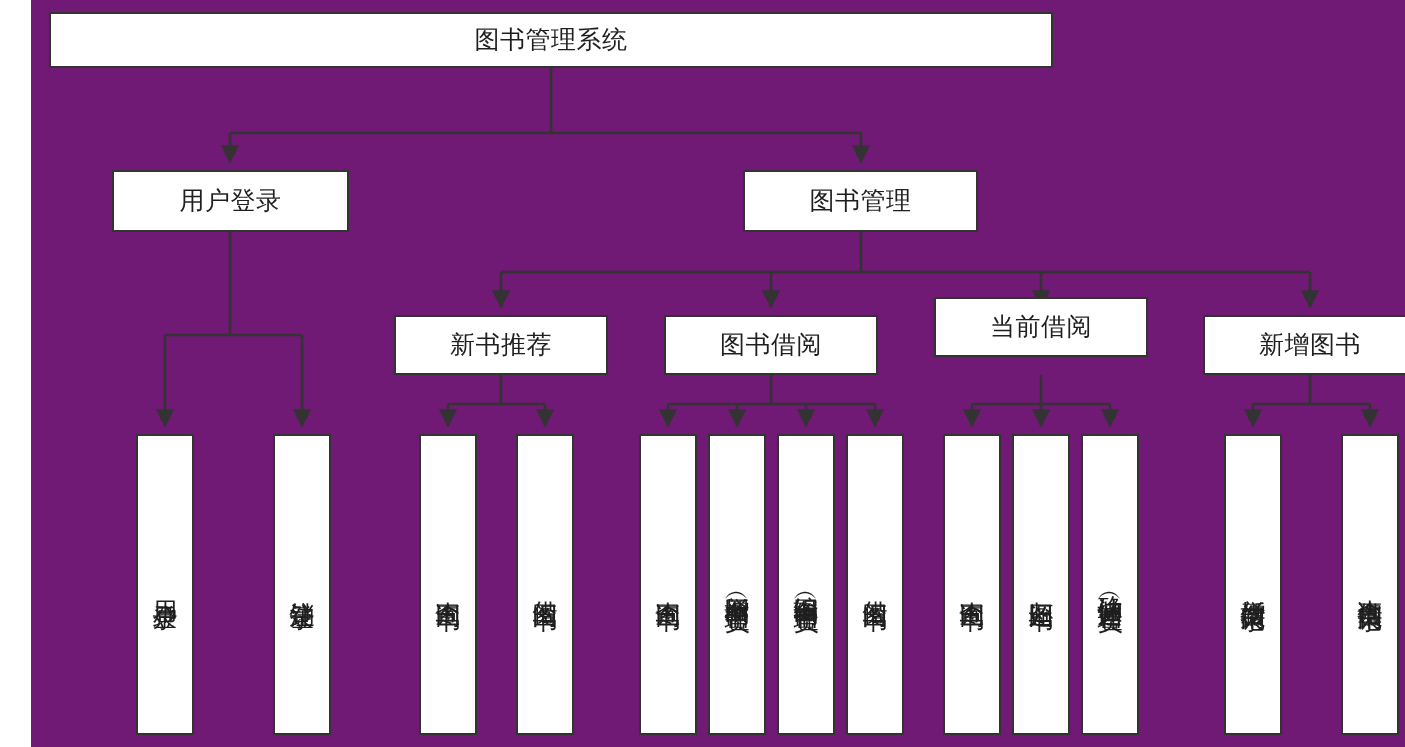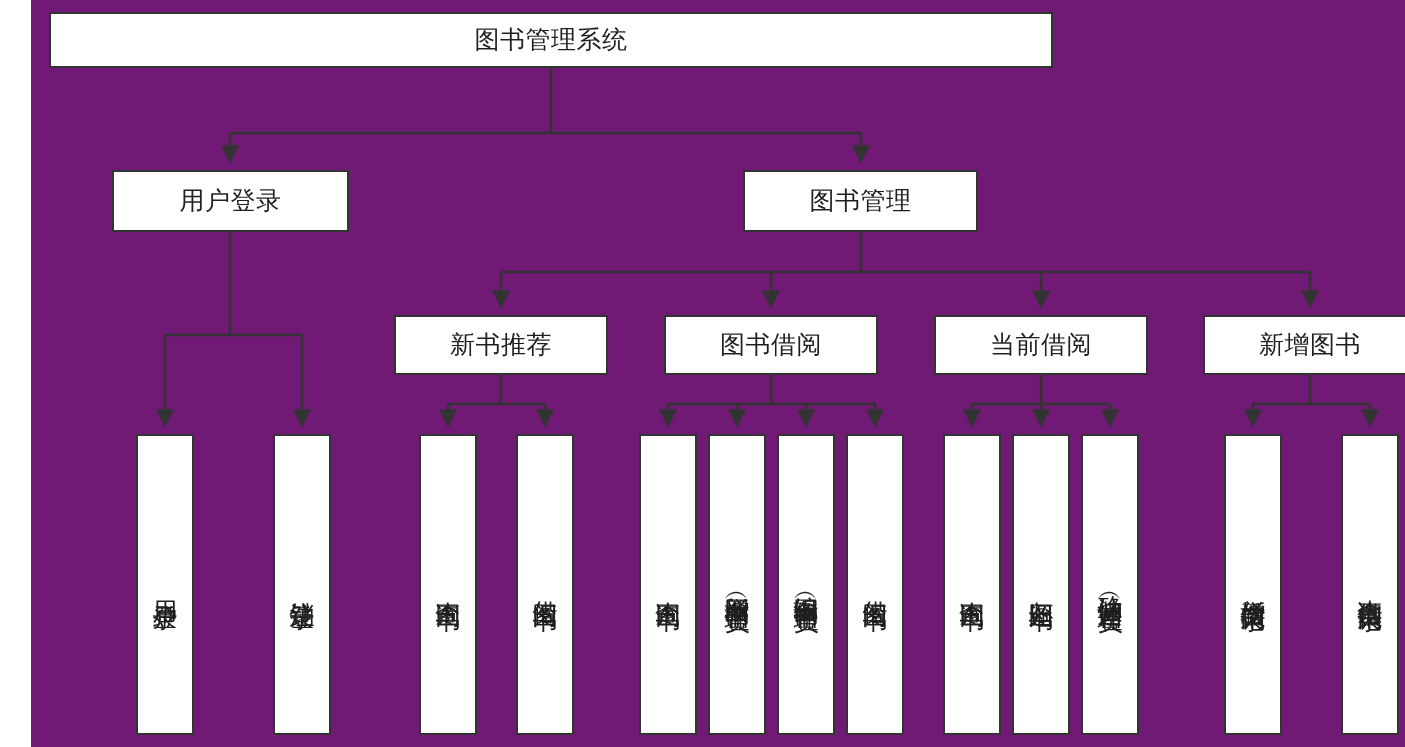--- a/index.html
+++ b/index.html
@@ -141,21 +141,21 @@
   </div>
 
   <div class="node h" style="left:363px; top:315px; width:214px; height:60px;">
     <span class="node-label">新书推荐</span>
   </div>
 
   <div class="node h" style="left:633px; top:315px; width:214px; height:60px;">
     <span class="node-label">图书借阅</span>
   </div>
 
-  <div class="node h" style="left:903px; top:315px; width:214px; height:60px;">
+  <div class="node h" style="left:903px; top:297px; width:214px; height:60px;">
     <span class="node-label">当前借阅</span>
   </div>
 
   <div class="node h" style="left:1172px; top:315px; width:214px; height:60px;">
     <span class="node-label">新增图书</span>
   </div>
 
   <div class="node v" style="left:105px; top:434px; width:58px; height:301px;">
     <span class="node-label">用户登录</span>
   </div>

